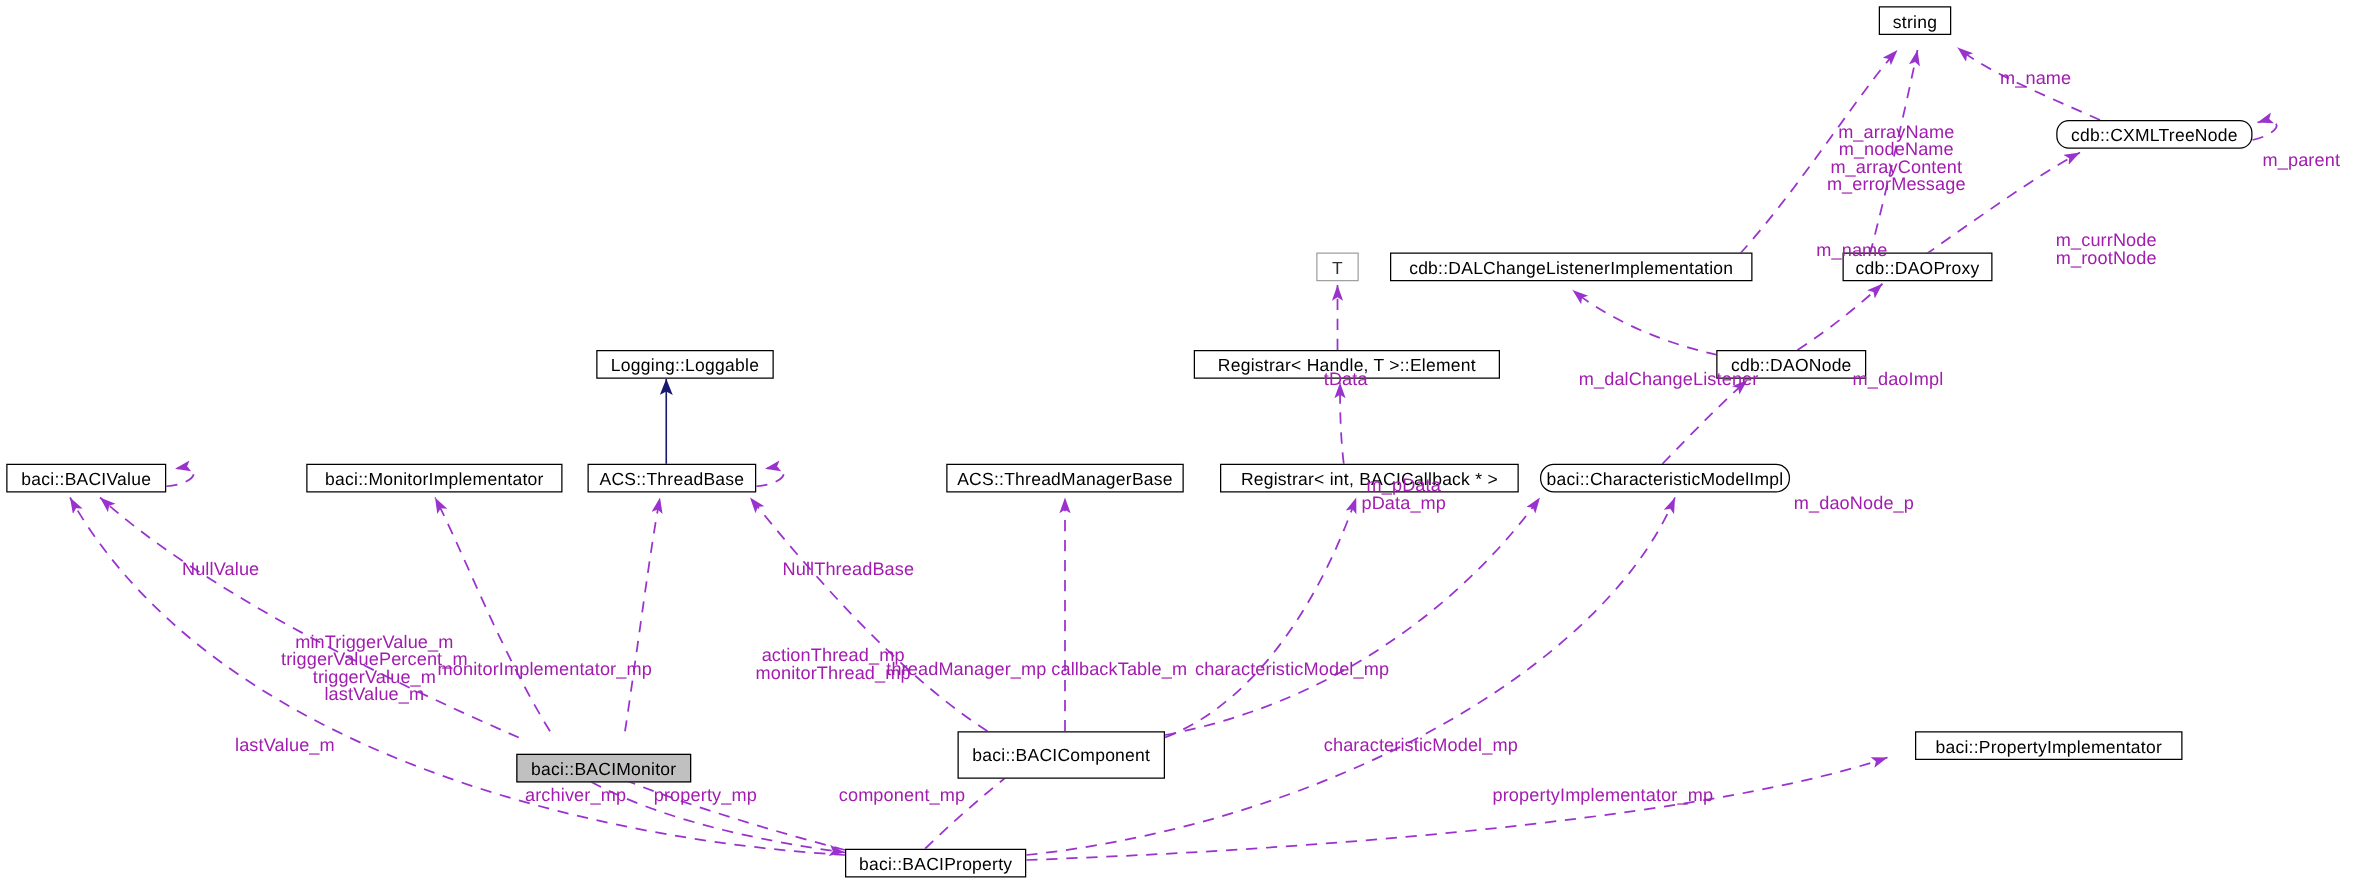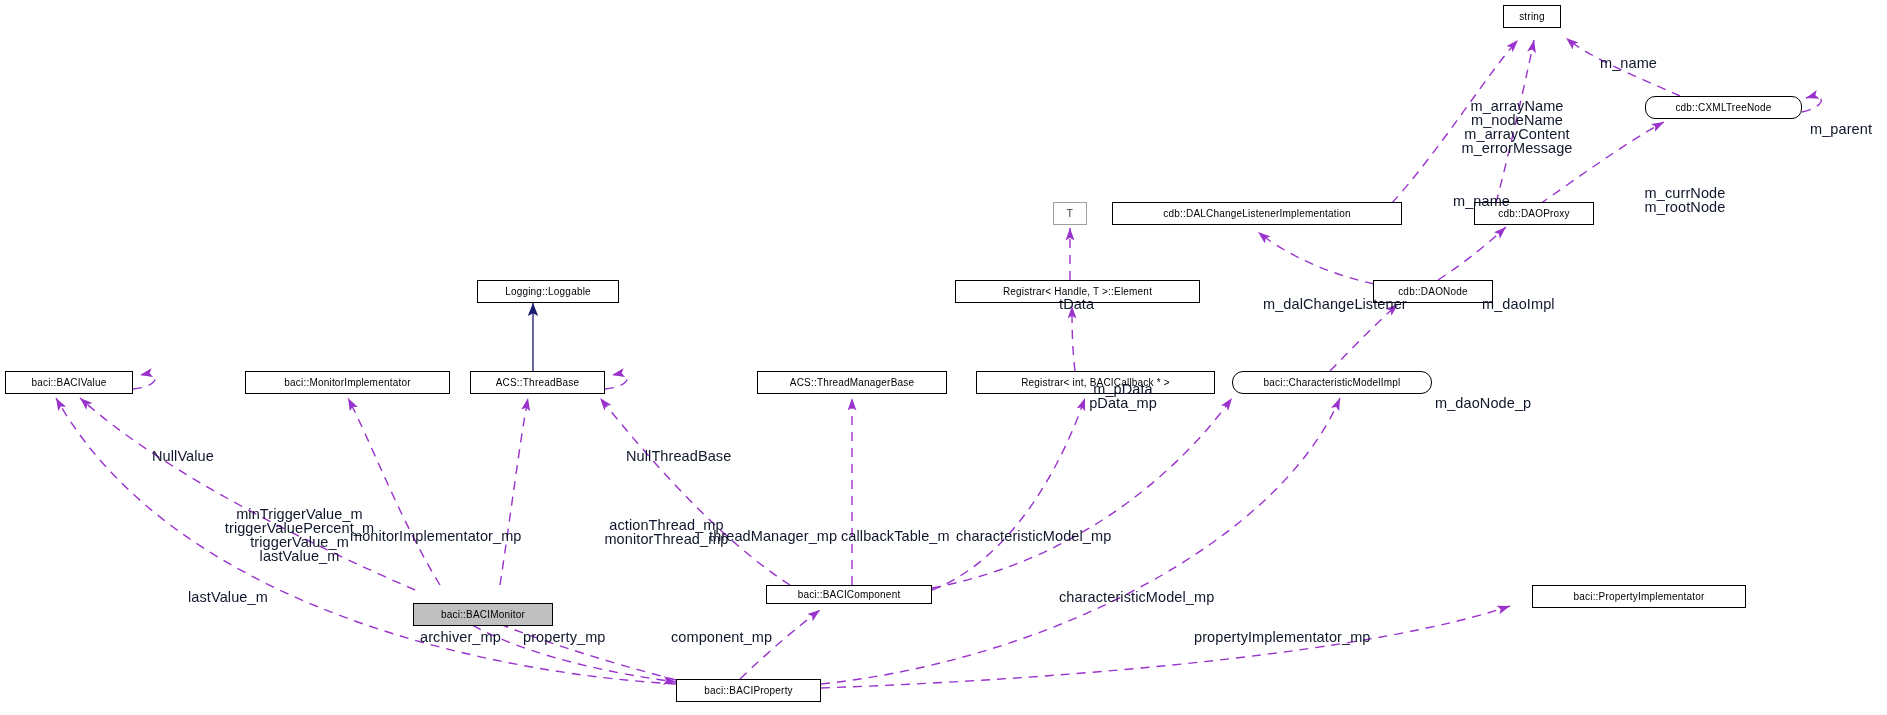--- a/index.html
+++ b/index.html
@@ -12,42 +12,42 @@
     background:#ffffff;
     overflow:hidden;
   }
   #edges{position:absolute;left:0;top:0;width:1887px;height:715px;}
   .node{
     position:absolute;
     box-sizing:border-box;
     border:1px solid #000000;
     background:#ffffff;
     color:#000000;
-    font-size:10px;
+    font-size:14px;
     line-height:1;
     display:flex;
     align-items:center;
     justify-content:center;
     white-space:nowrap;
     padding:0 8px;
     letter-spacing:0.2px;
   }
   .node.current{
     background:#c0c0c0;
     border:1px solid #000000;
     margin-top:18px;
   }
   .node.template{
     border:1px solid #a0a0a0;
     color:#303030;
   }
   .edge-label{
     position:absolute;
     font-size:14.5px;
-    color:#0f172a;
+    color:#a21caf;
     line-height:14px;
     white-space:pre;
     text-align:center;
     letter-spacing:0.1px;
   }
   .edge-label.left{text-align:left;}
 </style>
 </head>
 <body>
 
@@ -158,21 +158,21 @@
       </div>
       <div class="node" style="left: 976px; top: 371px; width: 239px; height: 23px;">
         <span>Registrar&lt; int, BACICallback * &gt;</span>
       </div>
       <div class="node" style="left: 1232px; top: 371px; width: 200px; height: 23px; border-radius: 11px;">
         <span>baci::CharacteristicModelImpl</span>
       </div>
       <div class="node current" style="left: 413px; top: 585px; width: 140px; height: 23px;">
         <span>baci::BACIMonitor</span>
       </div>
-      <div class="node" style="left: 766px; top: 585px; width: 166px; height: 19px;">
+      <div class="node" style="left: 766px; top: 585px; width: 166px; height: 38px;">
         <span>baci::BACIComponent</span>
       </div>
       <div class="node" style="left: 1500px; top: 585px; width: 214px; height: 23px; margin-left: 32px;">
         <span>baci::PropertyImplementator</span>
       </div>
       <div class="node" style="left: 676px; top: 679px; width: 145px; height: 23px;">
         <span>baci::BACIProperty</span>
       </div>
     </div>
 
@@ -185,21 +185,21 @@
 m_errorMessage</div>
       <div class="edge-label" style="left: 1630px; top: 186px; width: 110px;">m_currNode
 m_rootNode</div>
       <div class="edge-label left" style="left: 1453px; top: 194px; width: 80px;">m_name</div>
       <div class="edge-label left" style="left: 1059px; top: 297px; width: 56px;">tData</div>
       <div class="edge-label left" style="left: 1263px; top: 297px; width: 165px;">m_dalChangeListener</div>
       <div class="edge-label left" style="left: 1482px; top: 297px; width: 90px;">m_daoImpl</div>
       <div class="edge-label" style="left: 1073px; top: 382px; width: 100px;">m_pData
 pData_mp</div>
       <div class="edge-label left" style="left: 1388px; top: 396px; width: 115px; margin-left: 47px;">m_daoNode_p</div>
-      <div class="edge-label left" style="left: 152px; top: 449px; width: 83px;">NullValue</div>
+      <div class="edge-label left" style="left: 135px; top: 449px; width: 83px; text-align: center;">NullValue</div>
       <div class="edge-label left" style="left: 626px; top: 449px; width: 122px;">NullThreadBase</div>
       <div class="edge-label" style="left: 207px; top: 507px; width: 185px;">minTriggerValue_m
 triggerValuePercent_m
 triggerValue_m
 lastValue_m</div>
       <div class="edge-label left" style="left: 350px; top: 529px; width: 190px;">monitorImplementator_mp</div>
       <div class="edge-label" style="left: 594px; top: 518px; width: 145px;">actionThread_mp
 monitorThread_mp</div>
       <div class="edge-label left" style="left: 709px; top: 529px; width: 150px;">threadManager_mp</div>
       <div class="edge-label left" style="left: 841px; top: 529px; width: 130px;">callbackTable_m</div>

